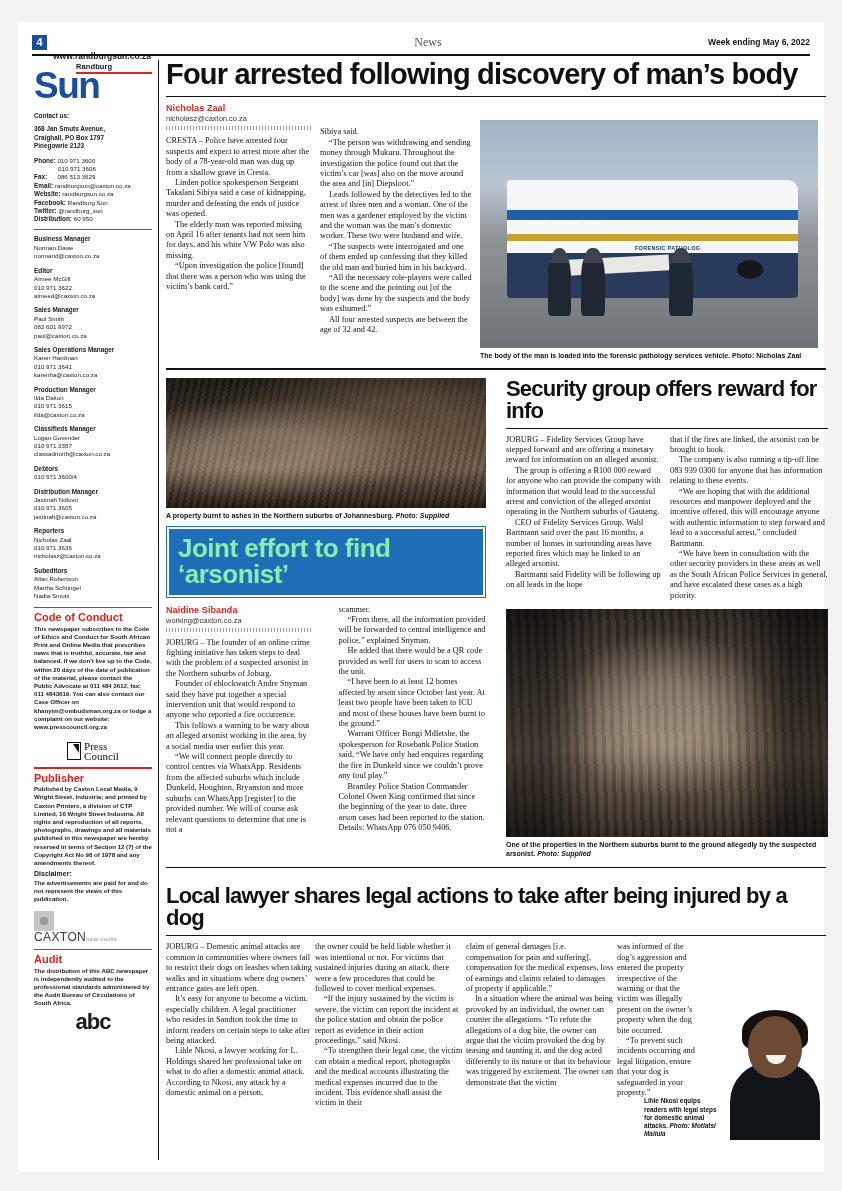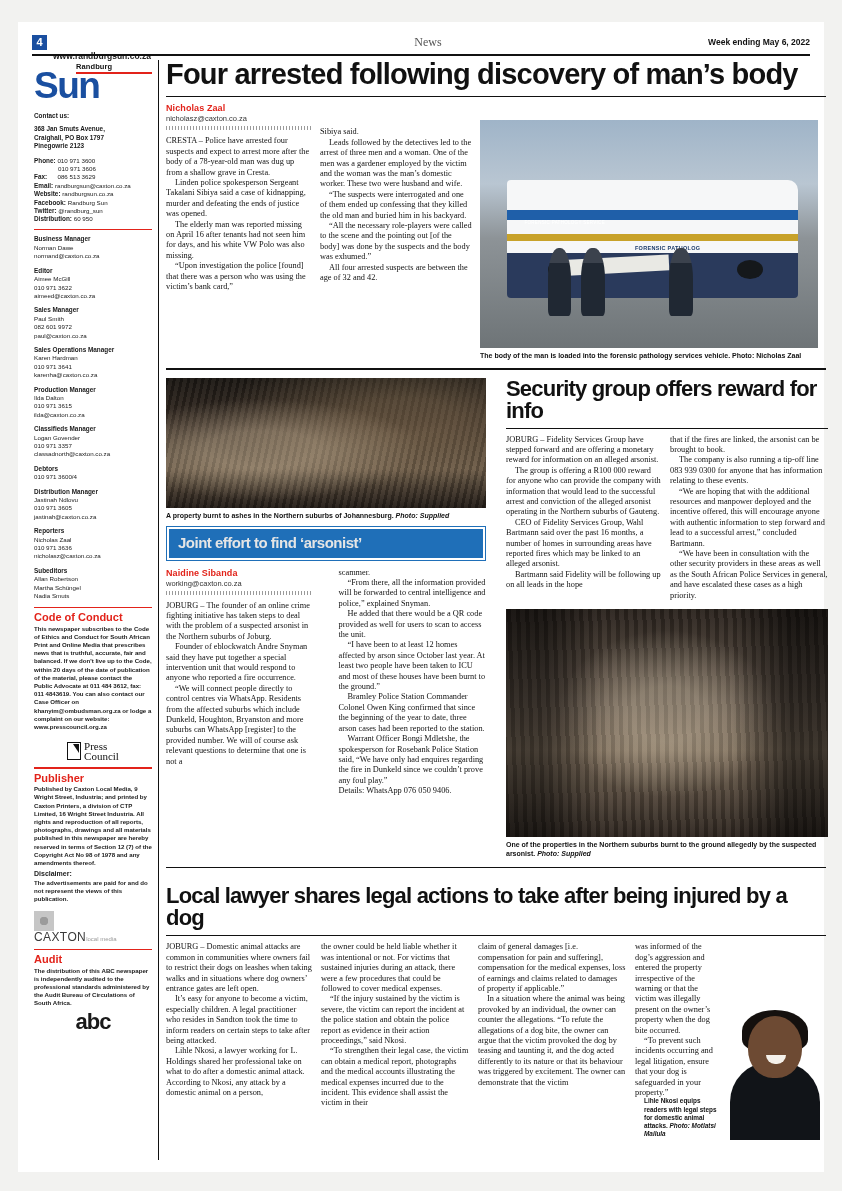--- a/index.html
+++ b/index.html
@@ -217,23 +217,23 @@
   .photo-room:after {
     content:""; position: absolute; inset: 0;
     background:
       linear-gradient(90deg, rgba(0,0,0,.45) 0 12%, transparent 30% 70%, rgba(0,0,0,.5) 88% 100%),
       radial-gradient(ellipse at 50% 46%, rgba(255,240,210,.28) 0 16%, transparent 48%),
       repeating-linear-gradient(88deg, rgba(0,0,0,.18) 0 4px, rgba(255,255,255,.04) 4px 9px);
   }
 
   
   .bluebanner {
-    background: #1f6fb8; color: #e5e5e5; padding: 6px 9px 8px;
-    font-family: "Liberation Sans", sans-serif; font-weight: bold;
-    font-size: 15px; letter-spacing: -.5px; line-height: 1;
+    background: #1f6fb8; color: #86efac; padding: 6px 9px 8px;
+    font-family: "Liberation Sans", sans-serif; font-weight: bold;
+    font-size: 26px; letter-spacing: -.5px; line-height: 1;
   }
   .bluebox { border: 1.6px solid #1f6fb8; padding: 2px; }
 
   .hrule { height: 1.3px; background: #111; }
   .hrule-thin { height: 1px; background: #111; }
 
   
   .portrait {
     position: absolute; right: 0; bottom: 0; width: 104px; height: 150px;
   }
@@ -416,20 +416,21 @@
             <p class="first">CRESTA – Police have arrested four suspects and expect to arrest more after the body of a 78-year-old man was dug up from a shallow grave in Cresta.</p>
             <p>Linden police spokesperson Sergeant Takalani Sibiya said a case of kidnapping, murder and defeating the ends of justice was opened.</p>
             <p>The elderly man was reported missing on April 16 after tenants had not seen him for days, and his white VW Polo was also missing.</p>
             <p>“Upon investigation the police [found] that there was a person who was using the victim’s bank card,”</p>
           </div>
         </div>
 
         <div style="width:152px; padding-top:24px">
           <div class="col">
             <p class="first">Sibiya said.</p>
+            <p>“The person was withdrawing and sending money through Mukuru. Throughout the investigation the police found out that the victim’s car [was] also on the move around the area and [in] Diepsloot.”</p>
             <p>Leads followed by the detectives led to the arrest of three men and a woman. One of the men was a gardener employed by the victim and the woman was the man’s domestic worker. These two were husband and wife.</p>
             <p>“The suspects were interrogated and one of them ended up confessing that they killed the old man and buried him in his backyard.</p>
             <p>“All the necessary role-players were called to the scene and the pointing out [of the body] was done by the suspects and the body was exhumed.”</p>
             <p>All four arrested suspects are between the age of 32 and 42.</p>
           </div>
         </div>
 
         <div style="width:338px; padding-top:17px">
           <div class="photo photo-police" style="width:100%; height:228px">
             <div class="van">
@@ -466,31 +467,32 @@
         </div>
 
         <div style="display:flex; gap:27px; margin-top:7px">
           <div style="width:150px">
             <div class="byline">Naidine Sibanda</div>
             <div class="byemail">working@caxton.co.za</div>
             <div class="dots"></div>
             <div class="col">
               <p class="first">JOBURG – The founder of an online crime fighting initiative has taken steps to deal with the problem of a suspected arsonist in the Northern suburbs of Joburg.</p>
               <p>Founder of eblockwatch Andre Snyman said they have put together a special intervention unit that would respond to anyone who reported a fire occurrence.</p>
+              <p>This follows a warning to be wary about an alleged arsonist working in the area, by a social media user earlier this year.</p>
               <p>“We will connect people directly to control centres via WhatsApp. Residents from the affected suburbs which include Dunkeld, Houghton, Bryanston and more suburbs can WhatsApp [register] to the provided number. We will of course ask relevant questions to determine that one is not a</p>
             </div>
           </div>
           <div style="width:152px">
             <div class="col">
               <p class="first">scammer.</p>
               <p>“From there, all the information provided will be forwarded to central intelligence and police,” explained Snyman.</p>
               <p>He added that there would be a QR code provided as well for users to scan to access the unit.</p>
               <p>“I have been to at least 12 homes affected by arson since October last year. At least two people have been taken to ICU and most of these houses have been burnt to the ground.”</p>
+              <p>Warrant Officer Bongi Mdletshe, the spokesperson for Rosebank Police Station said, “We have only had enquires regarding the fire in Dunkeld since we couldn’t prove any foul play.”</p>
               <p>Bramley Police Station Commander Colonel Owen King confirmed that since the beginning of the year to date, three arson cases had been reported to the station.</p>
-              <p>Warrant Officer Bongi Mdletshe, the spokesperson for Rosebank Police Station said, “We have only had enquires regarding the fire in Dunkeld since we couldn’t prove any foul play.”</p>
               <p class="first">Details: WhatsApp 076 050 9406.</p>
             </div>
           </div>
         </div>
       </div>
 
       <div style="width:1px; background:#111;"></div>
 
       <div style="width:328px">
         <div class="headline h2">Security group offers reward for info</div>
@@ -522,21 +524,21 @@
         </div>
       </div>
     </div>
 
     <div class="hrule" style="margin:9px 0 0"></div>
 
     <div style="margin-top:17px; position:relative">
       <div class="headline h3">Local lawyer shares legal actions to take after being injured by a dog</div>
       <div class="hrule-thin" style="margin:6px 0 6px"></div>
 
-      <div style="display:flex; gap:9px; position:relative; min-height:198px">
+      <div style="display:flex; gap:3px; position:relative; min-height:198px">
         <div style="width:146px">
           <div class="col">
             <p class="first">JOBURG – Domestic animal attacks are common in communities where owners fail to restrict their dogs on leashes when taking walks and in situations where dog owners’ entrance gates are left open.</p>
             <p>It’s easy for anyone to become a victim, especially children. A legal practitioner who resides in Sandton took the time to inform readers on certain steps to take after being attacked.</p>
             <p>Lihle Nkosi, a lawyer working for L. Holdings shared her professional take on what to do after a domestic animal attack. According to Nkosi, any attack by a domestic animal on a person,</p>
           </div>
         </div>
         <div style="width:148px">
           <div class="col">
             <p class="first">the owner could be held liable whether it was intentional or not. For victims that sustained injuries during an attack, there were a few procedures that could be followed to cover medical expenses.</p>

